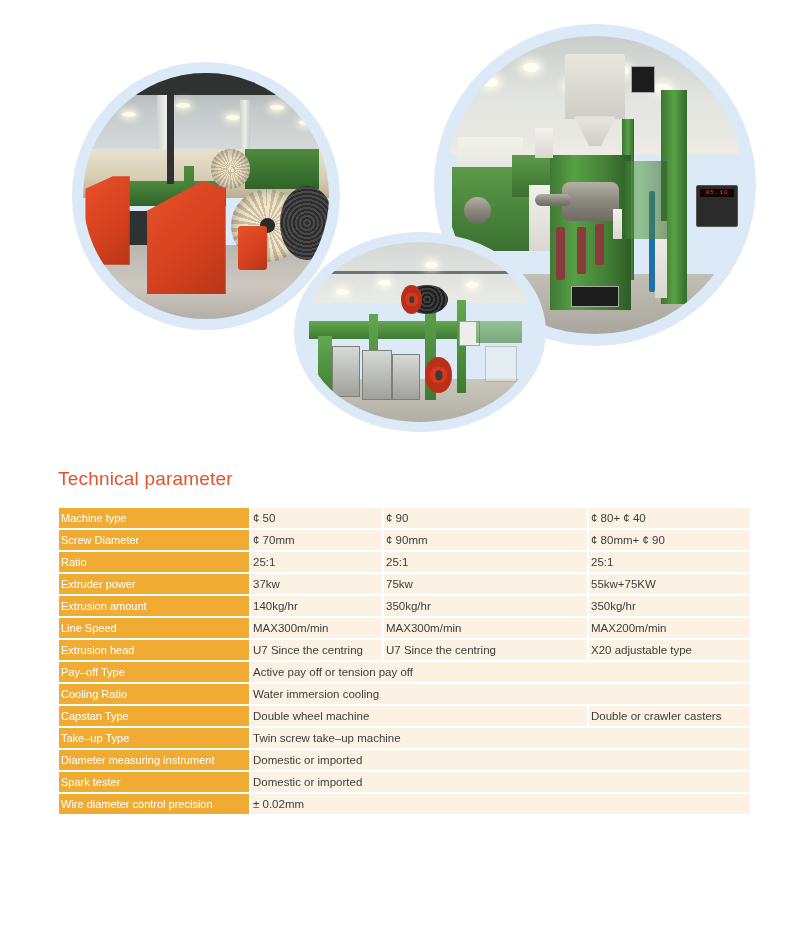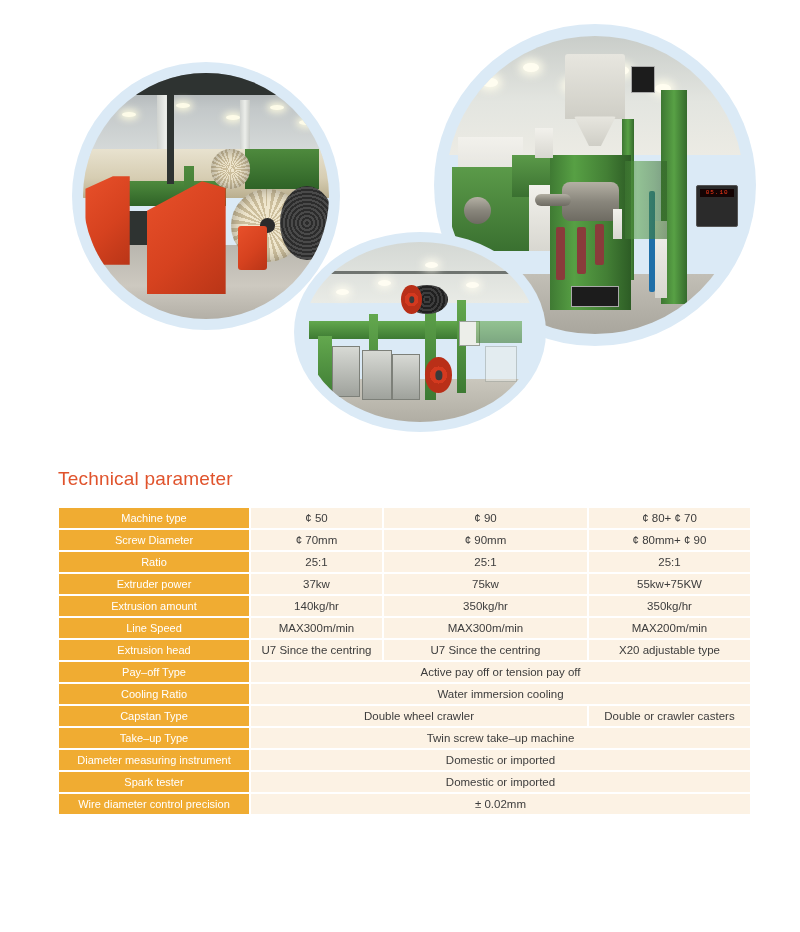--- a/index.html
+++ b/index.html
@@ -129,21 +129,20 @@
     top: 506px;
     width: 693px;
     border-collapse: separate;
     border-spacing: 2px 2px;
     table-layout: fixed;
   }
   .spec-table td {
     height: 20px;
     font-size: 11.5px;
     color: #3c3c3c;
-    text-align: center;
     vertical-align: middle;
     background: #FCF2E4;
     padding: 0 2px;
     line-height: 1.1;
   }
   .spec-table td.lbl {
     background: #F0AC32;
     color: #ffffff;
     font-size: 11px;
     white-space: nowrap;
@@ -266,21 +265,21 @@
     <col class="c1">
       <col class="c2">
       <col class="c3">
       <col class="c4">
   </colgroup>
   <tbody>
       <tr>
         <td class="lbl">Machine type</td>
         <td>¢ 50</td>
         <td>¢ 90</td>
-        <td>¢ 80+ ¢ 70</td>
+        <td>¢ 80+ ¢ 40</td>
       </tr>
       <tr>
         <td class="lbl">Screw Diameter</td>
         <td>¢ 70mm</td>
         <td>¢ 90mm</td>
         <td>¢ 80mm+ ¢ 90</td>
       </tr>
       <tr>
         <td class="lbl">Ratio</td>
         <td>25:1</td>
@@ -314,21 +313,21 @@
       <tr>
         <td class="lbl">Pay–off Type</td>
         <td colspan="3">Active pay off or tension pay off</td>
       </tr>
       <tr>
         <td class="lbl">Cooling Ratio</td>
         <td colspan="3">Water immersion cooling</td>
       </tr>
       <tr>
         <td class="lbl">Capstan Type</td>
-        <td colspan="2">Double wheel crawler</td>
+        <td colspan="2">Double wheel machine</td>
         <td>Double or crawler casters</td>
       </tr>
       <tr>
         <td class="lbl">Take–up Type</td>
         <td colspan="3">Twin screw take–up machine</td>
       </tr>
       <tr>
         <td class="lbl">Diameter measuring instrument</td>
         <td colspan="3">Domestic or imported</td>
       </tr>

